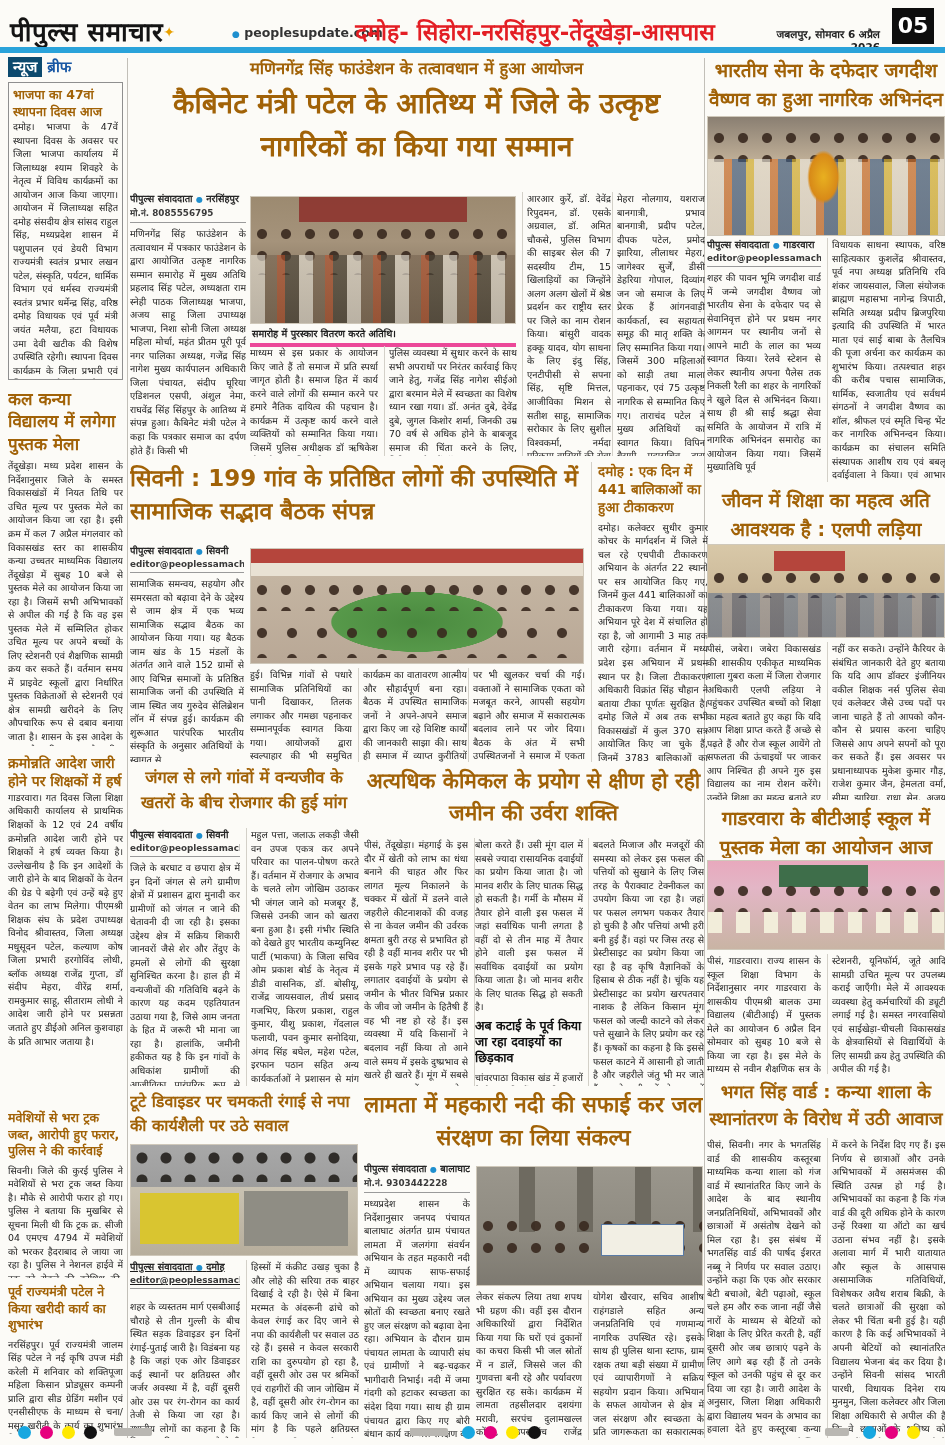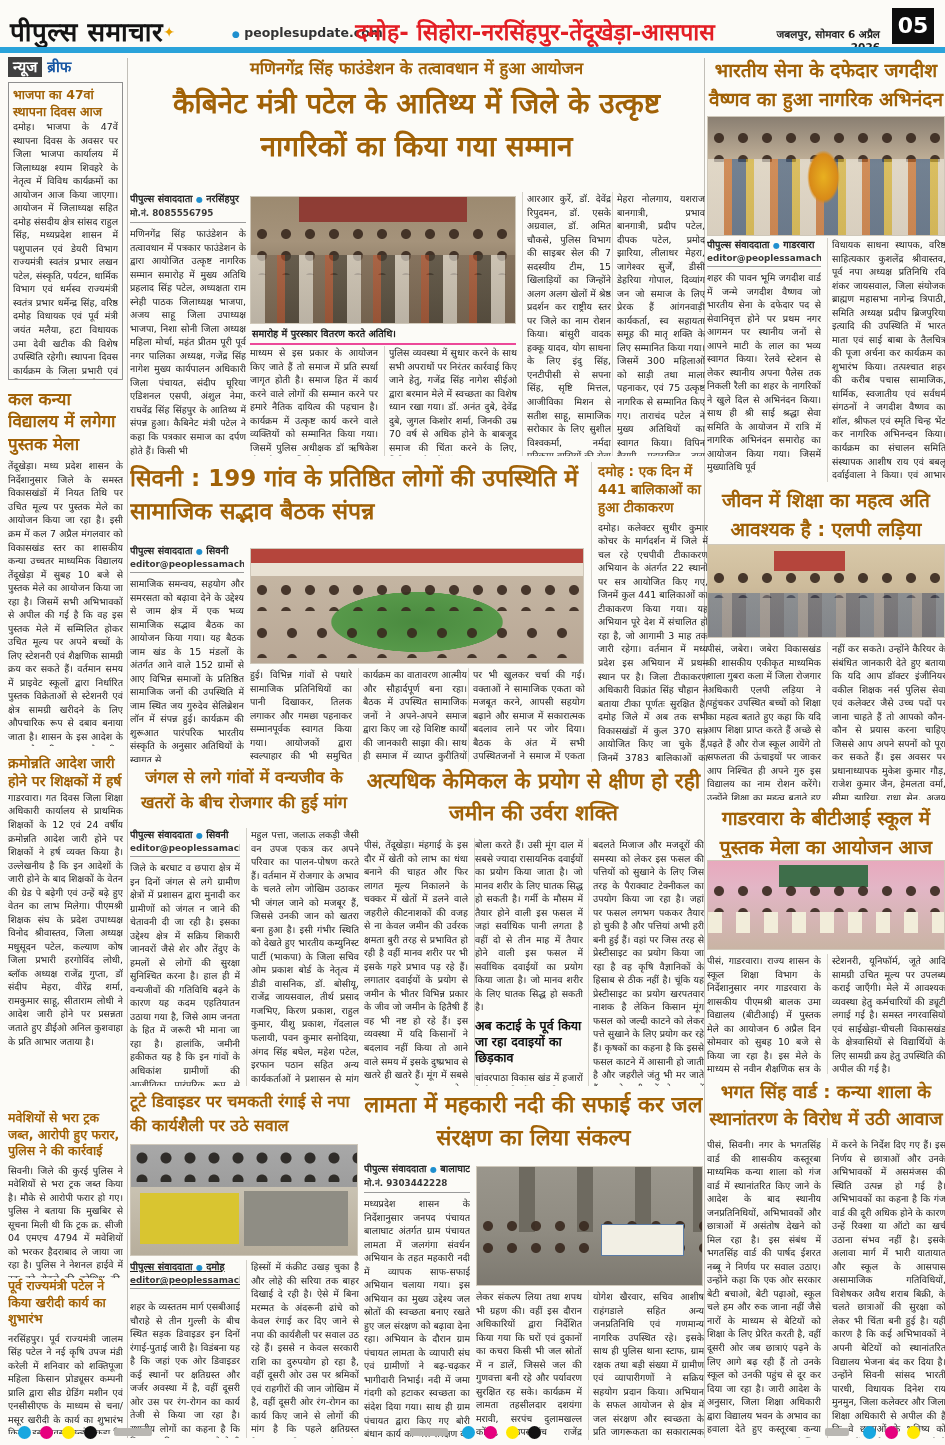--- a/index.html
+++ b/index.html
@@ -8,21 +8,21 @@
   .abs{position:absolute;}
   .hl{font-weight:800;color:#a16207;line-height:1.32;}
   .center{text-align:center;}
   .body-txt{font-size:9.4px;line-height:1.44;text-align:justify;color:#202020;overflow:hidden;}
   .byline-block{border-bottom:1px solid #9a9a9a;padding-bottom:3px;margin-bottom:4px;overflow:hidden;}
   .byline-row{font-size:9.6px;font-weight:700;color:#262626;white-space:nowrap;}
   .byline-dot{color:#1f8fce;font-size:8px;}
   .contact{font-size:8.8px;font-weight:700;color:#3a3a3a;margin-top:2px;}
   .photo{position:absolute;overflow:hidden;border:1px solid #cfc8ba;background:#b9a68e;}
   .heads{position:absolute;left:0;right:0;background-image:radial-gradient(circle at 11px 9px,#38281e 4.5px,rgba(0,0,0,0) 5.5px);background-size:24px 22px;opacity:.9;}
-  .caption{font-size:9.6px;font-weight:700;color:#1e1e1e;border-bottom:2px solid #ec4899;padding:2px 0 3px 2px;}
+  .caption{font-size:9.6px;font-weight:700;color:#1e1e1e;border-bottom:4px solid #ec4899;padding:2px 0 3px 2px;}
   .vrule{position:absolute;width:1px;background:#c2bfb8;}
   .colrule{border-left:1px solid #d3d0c8;}
   .subhead{font-weight:800;font-size:12.5px;line-height:1.3;color:#101010;margin:4px 0;}
   .dot{width:13px;height:13px;border-radius:50%;display:inline-block;margin-right:9px;}
   .graybar{display:inline-block;width:38px;height:8px;background:#b9b7b2;border-radius:2px;margin-right:14px;vertical-align:3px;}
 </style>
 </head>
 <body>
 
 <div class="page">
@@ -39,40 +39,40 @@
   <div class="abs center" style="left:330px;top:15px;width:410px;font-size:23px;font-weight:800;color:#e31e24;">दमोह- सिहोरा-नरसिंहपुर-तेंदूखेड़ा-आसपास</div>
   <div class="abs" style="left:748px;top:27px;width:132px;text-align:right;font-size:10.5px;font-weight:700;color:#222;">जबलपुर, सोमवार 6 अप्रैल 2026</div>
   <div class="abs center" style="left:892px;top:8px;width:42px;height:36px;background:#0d0d0d;color:#fff;font-size:22px;font-weight:800;line-height:36px;">05</div>
   <div class="abs" style="left:0;top:47px;width:945px;height:6px;background:#2aa3da;"></div>
 
   <div class="vrule" style="left:127px;top:58px;height:1380px;"></div>
   <div class="vrule" style="left:704px;top:58px;height:1380px;"></div>
 
   <div class="abs" style="left:8px;top:56px;width:115px;height:1378px;overflow:hidden;">
     <div style="margin-bottom:6px;">
-      <span style="background:#404040;color:#fff;font-size:15px;font-weight:800;padding:1px 5px;">न्यूज</span>
+      <span style="background:#0c4a6e;color:#fff;font-size:15px;font-weight:800;padding:1px 5px;">न्यूज</span>
       <span style="color:#1857a4;font-size:15px;font-weight:800;">ब्रीफ</span>
     </div>
 
     <div style="border:1px solid #8f8f8f;padding:4px;height:288px;overflow:hidden;margin-bottom:8px;">
       <div class="hl" style="font-size:12.5px;margin-bottom:0;">भाजपा का 47वां स्थापना दिवस आज</div>
       <div class="body-txt">दमोह। भाजपा के 47वें स्थापना दिवस के अवसर पर जिला भाजपा कार्यालय में जिलाध्यक्ष श्याम शिवहरे के नेतृत्व में विविध कार्यक्रमों का आयोजन आज किया जाएगा। आयोजन में जिलाध्यक्ष सहित दमोह संसदीय क्षेत्र सांसद राहुल सिंह, मध्यप्रदेश शासन में पशुपालन एवं डेयरी विभाग राज्यमंत्री स्वतंत्र प्रभार लखन पटेल, संस्कृति, पर्यटन, धार्मिक विभाग एवं धर्मस्व राज्यमंत्री स्वतंत्र प्रभार धर्मेन्द्र सिंह, वरिष्ठ दमोह विधायक एवं पूर्व मंत्री जयंत मलैया, हटा विधायक उमा देवी खटीक की विशेष उपस्थिति रहेगी। स्थापना दिवस कार्यक्रम के जिला प्रभारी एवं जिला महामंत्री महेश पटेल एवं जिला कार्यालय कार्यक्रम प्रभारी जिला मंत्री भरत यादव ने बताया कि जिला कार्यालय में प्रातः ध्वजारोहण किया जाएगा।</div>
     </div>
 
     <div style="height:358px;overflow:hidden;margin-bottom:8px;">
       <div class="hl" style="font-size:17px;margin-bottom:4px;">कल कन्या विद्यालय में लगेगा पुस्तक मेला</div>
       <div class="body-txt">तेंदूखेड़ा। मध्य प्रदेश शासन के निर्देशानुसार जिले के समस्त विकासखंडों में नियत तिथि पर उचित मूल्य पर पुस्तक मेले का आयोजन किया जा रहा है। इसी क्रम में कल 7 अप्रैल मंगलवार को विकासखंड स्तर का शासकीय कन्या उच्चतर माध्यमिक विद्यालय तेंदूखेड़ा में सुबह 10 बजे से पुस्तक मेले का आयोजन किया जा रहा है। जिसमें सभी अभिभावकों से अपील की गई है कि वह इस पुस्तक मेले में सम्मिलित होकर उचित मूल्य पर अपने बच्चों के लिए स्टेशनरी एवं शैक्षणिक सामग्री क्रय कर सकते हैं। वर्तमान समय में प्राइवेट स्कूलों द्वारा निर्धारित पुस्तक विक्रेताओं से स्टेशनरी एवं क्षेत्र सामग्री खरीदने के लिए औपचारिक रूप से दबाव बनाया जाता है। शासन के इस आदेश के बाद औपचारिक या अनौपचारिक रूप से अभिभावक कहीं से भी अब पुस्तक या अन्य सामग्री क्रय कर सकता है इसके लिए स्कूलों द्वारा कोई बाध्यता नहीं रखी जाएगी।</div>
     </div>
 
     <div style="height:348px;overflow:hidden;margin-bottom:8px;">
       <div class="hl" style="font-size:14px;">क्रमोन्नति आदेश जारी होने पर शिक्षकों में हर्ष</div>
       <div class="body-txt">गाडरवारा। गत दिवस जिला शिक्षा अधिकारी कार्यालय से प्राथमिक शिक्षकों के 12 एवं 24 वर्षीय क्रमोन्नति आदेश जारी होने पर शिक्षकों ने हर्ष व्यक्त किया है। उल्लेखनीय है कि इन आदेशों के जारी होने के बाद शिक्षकों के वेतन की ग्रेड पे बढ़ेगी एवं उन्हें बढ़े हुए वेतन का लाभ मिलेगा। पीएमश्री शिक्षक संघ के प्रदेश उपाध्यक्ष विनोद श्रीवास्तव, जिला अध्यक्ष मधुसूदन पटेल, कल्याण कोष जिला प्रभारी हरगोविंद लोधी, ब्लॉक अध्यक्ष राजेंद्र गुप्ता, डॉ संदीप मेहरा, वीरेंद्र शर्मा, रामकुमार साहू, सीताराम लोधी ने आदेश जारी होने पर प्रसन्नता जताते हुए डीईओ अनिल कुशवाहा के प्रति आभार जताया है।</div>
     </div>
 
-    <div style="height:168px;overflow:hidden;margin-bottom:0;">
+    <div style="height:168px;overflow:hidden;margin-bottom:6px;">
       <div class="hl" style="font-size:12.5px;margin-bottom:4px;">मवेशियों से भरा ट्रक जब्त, आरोपी हुए फरार, पुलिस ने की कार्रवाई</div>
       <div class="body-txt">सिवनी। जिले की कुरई पुलिस ने मवेशियों से भरा ट्रक जब्त किया है। मौके से आरोपी फरार हो गए। पुलिस ने बताया कि मुखबिर से सूचना मिली थी कि ट्रक क्र. सीजी 04 एमएच 4794 में मवेशियों को भरकर हैदराबाद ले जाया जा रहा है। पुलिस ने नेशनल हाईवे में ट्रक को रोकने की कोशिश की, लेकिन आरोपी पुलिस को देख पहले ही ट्रक रोककर फरार हो गए। ट्रक में 12 मवेशी क्रूरतापूर्वक भरे हुए थे। पुलिस ने मवेशियों को गौशाला भेज दिया है। ट्रक को जब्त कर नंबर के आधार पर आरोपियों का पता लगाया जा रहा है।</div>
     </div>
 
     <div style="height:178px;overflow:hidden;">
       <div class="hl" style="font-size:12.5px;margin-bottom:4px;">पूर्व राज्यमंत्री पटेल ने किया खरीदी कार्य का शुभारंभ</div>
       <div class="body-txt">नरसिंहपुर। पूर्व राज्यमंत्री जालम सिंह पटेल ने नई कृषि उपज मंडी करेली में शनिवार को शक्तिपूजा महिला किसान प्रोड्यूसर कम्पनी प्रालि द्वारा सीड ग्रेडिंग मशीन एवं एनसीसीएफ के माध्यम से चना/मसूर खरीदी के कार्य का शुभारंभ किया। इस अवसर उन्होंने कहा कि यह पहल मातृशक्ति किसान बहनों को आत्मनिर्भर बनाने की दिशा में एक सशक्त कदम है।</div>
     </div>
   </div>
 

